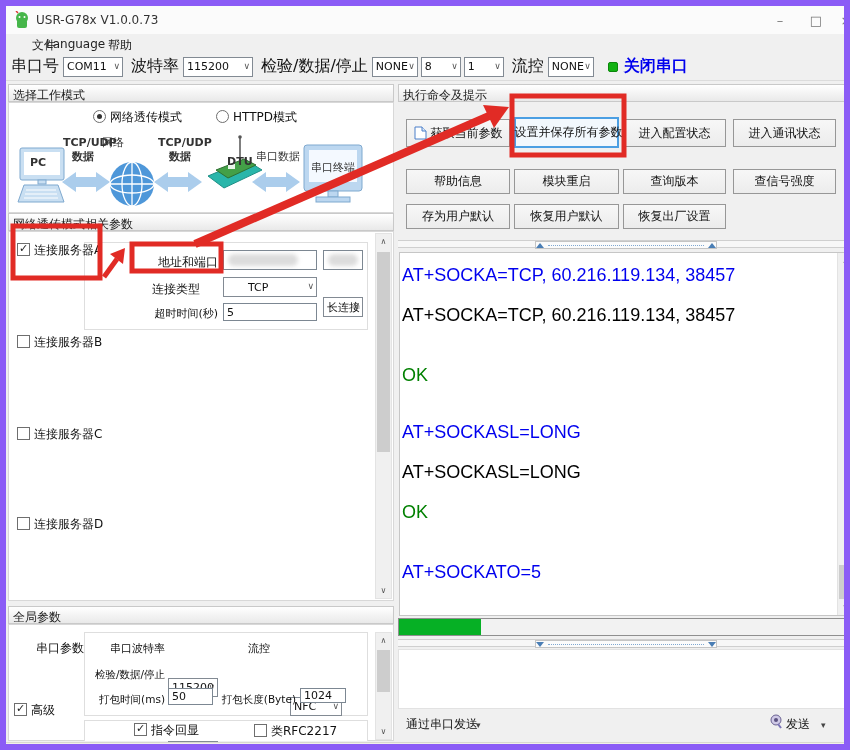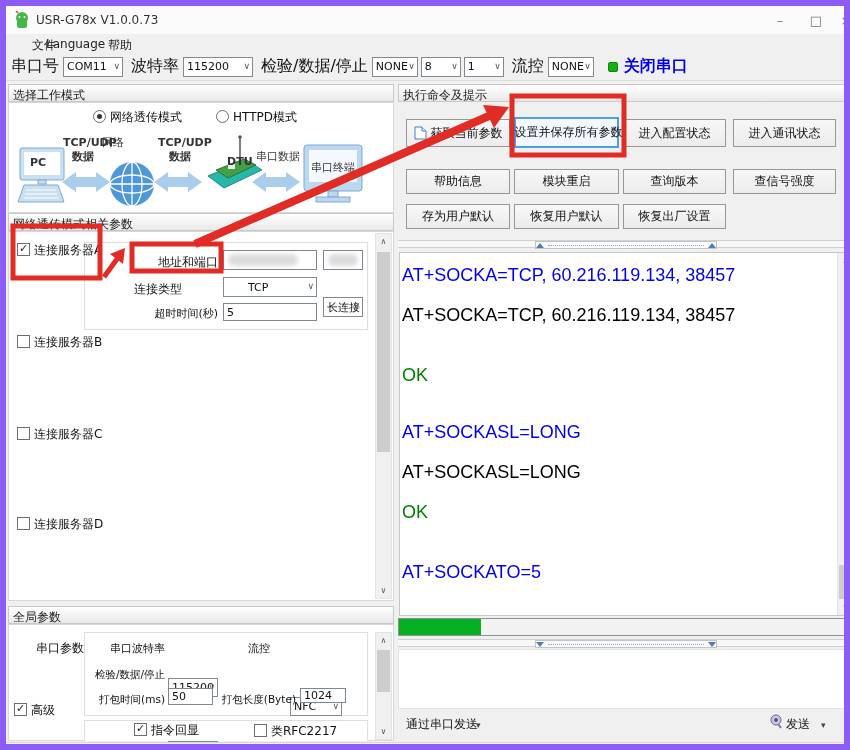--- a/index.html
+++ b/index.html
@@ -179,21 +179,21 @@
   <span class="lbl" style="left:28px;top:237px;">连接服务器A</span>
 
   <span class="lbl" style="left:128px;top:249px;width:84px;text-align:right;">地址和端口</span>
   <div class="inputbox" style="left:217px;top:244px;width:94px;height:20px;">
     <span class="blur-blob" style="width:70px;"></span>
   </div>
   <div class="inputbox" style="left:317px;top:244px;width:40px;height:20px;">
     <span class="blur-blob" style="width:30px;"></span>
   </div>
 
-  <span class="lbl" style="left:128px;top:276px;width:84px;text-align:left;">连接类型</span>
+  <span class="lbl" style="left:128px;top:276px;width:84px;text-align:center;">连接类型</span>
   <div class="combo abs" style="left:217px;top:271px;width:94px;padding-left:24px;">
     <span>TCP</span>
     <span class="caret">∨</span>
   </div>
   <div class="combo abs" style="left:317px;top:271px;width:40px;">
     <span>长连接</span>
     <span class="caret">∨</span>
   </div>
 
   <span class="lbl" style="left:118px;top:301px;width:94px;text-align:right;font-size:11px;">超时时间(秒)</span>

